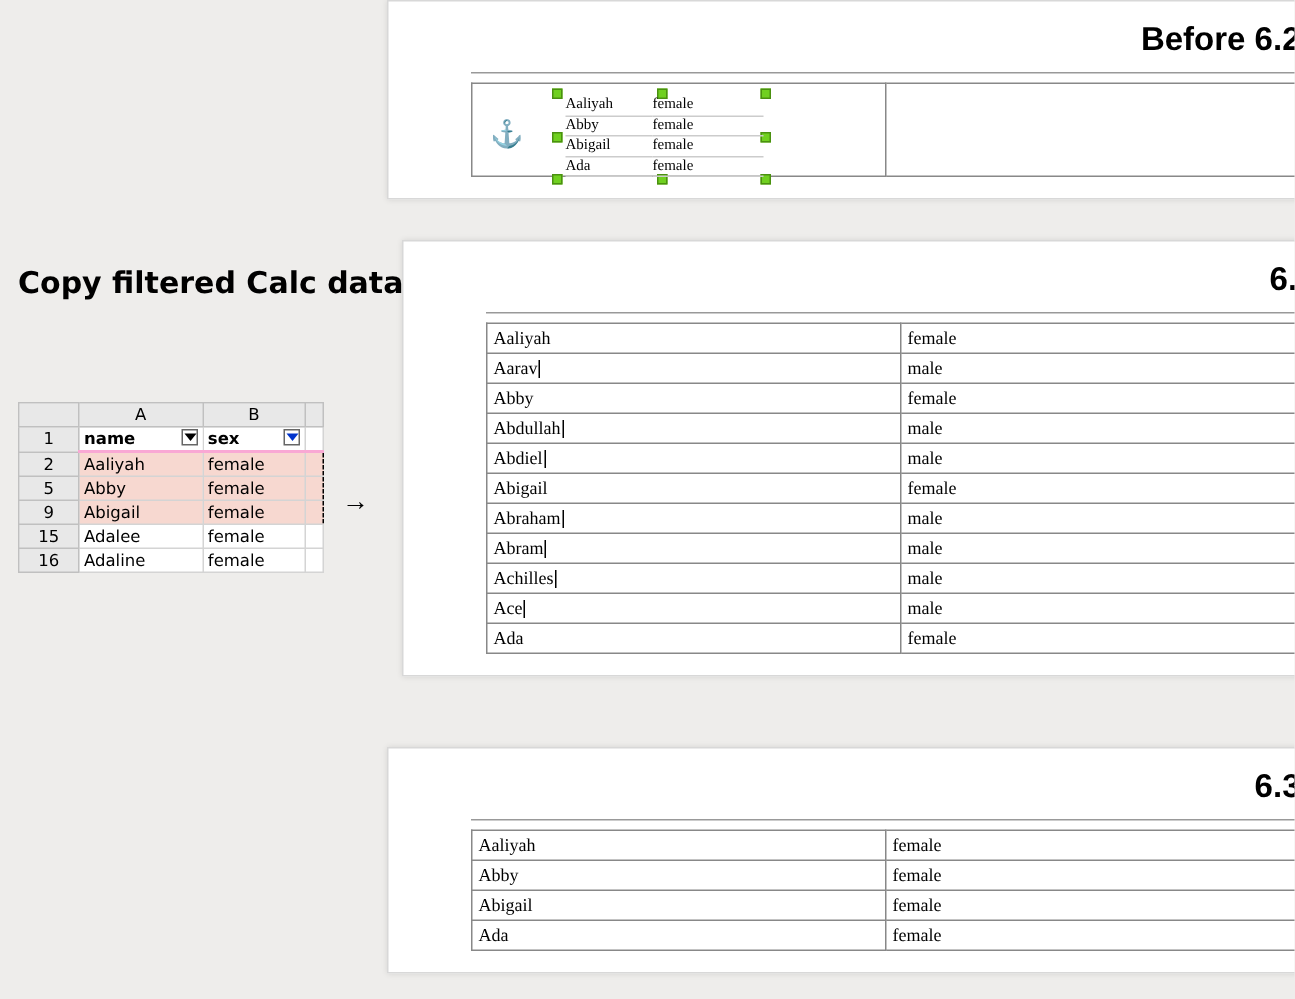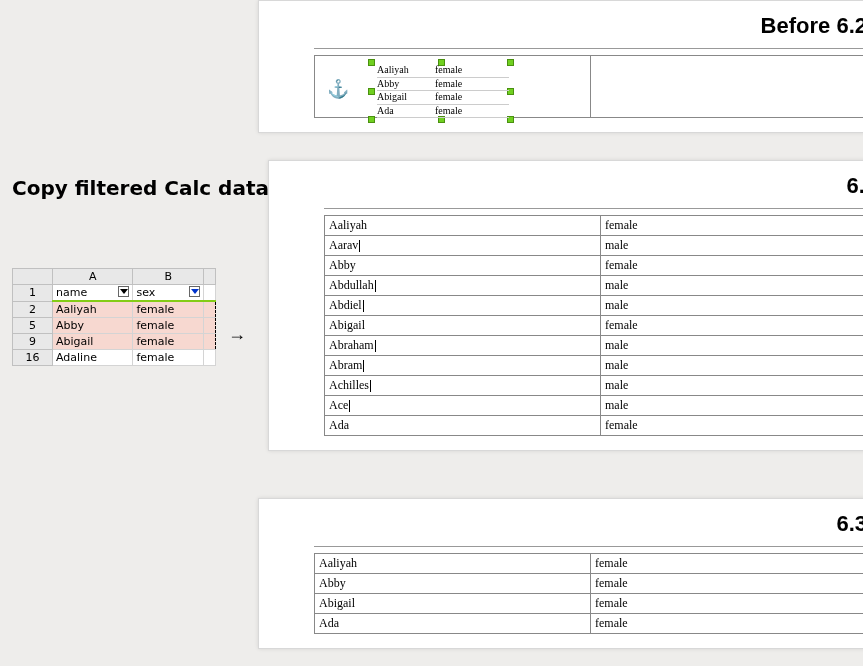--- a/index.html
+++ b/index.html
@@ -46,21 +46,21 @@
     border: 1px solid #c0c0c0;
     font-weight: 400;
   }
   .calc-rowhdr {
     background: #e8e8e8 !important;
     text-align: center !important;
     border: 1px solid #c0c0c0;
     width: 40px;
   }
   .calc-cell { border: 1px solid #d4d4d4; }
-  .hdr-row td.calc-cell { border-bottom: 2px solid #84cc16; font-weight: 400; }
+  .hdr-row td.calc-cell { border-bottom: 2px solid #f9a8d4; font-weight: 700; }
   .sel td.calc-cell { background: #f7d8d0; }
   .sel-border-top td.calc-cell { border-top: 1px dashed #000; }
   .sel-border-bottom td.calc-cell { border-bottom: 1px dashed #000; }
   .sel td.calc-cell:first-of-type { border-left: 1px dashed #000; }
   .sel td.calc-cell:last-of-type { border-right: 1px dashed #000; }
   .autofilter {
     display: inline-block;
     width: 11px; height: 11px;
     border: 1px solid #666;
     margin-left: 2px;
@@ -215,20 +215,26 @@
         </tr>
         <tr class="sel">
           <td class="calc-rowhdr">5</td>
           <td class="calc-cell">Abby</td>
           <td class="calc-cell">female</td>
           <td class="calc-cell col-narrow"></td>
         </tr>
         <tr class="sel">
           <td class="calc-rowhdr">9</td>
           <td class="calc-cell">Abigail</td>
+          <td class="calc-cell">female</td>
+          <td class="calc-cell col-narrow"></td>
+        </tr>
+        <tr>
+          <td class="calc-rowhdr">15</td>
+          <td class="calc-cell">Adalee</td>
           <td class="calc-cell">female</td>
           <td class="calc-cell col-narrow"></td>
         </tr>
         <tr>
           <td class="calc-rowhdr">16</td>
           <td class="calc-cell">Adaline</td>
           <td class="calc-cell">female</td>
           <td class="calc-cell col-narrow"></td>
         </tr>
       </tbody>

